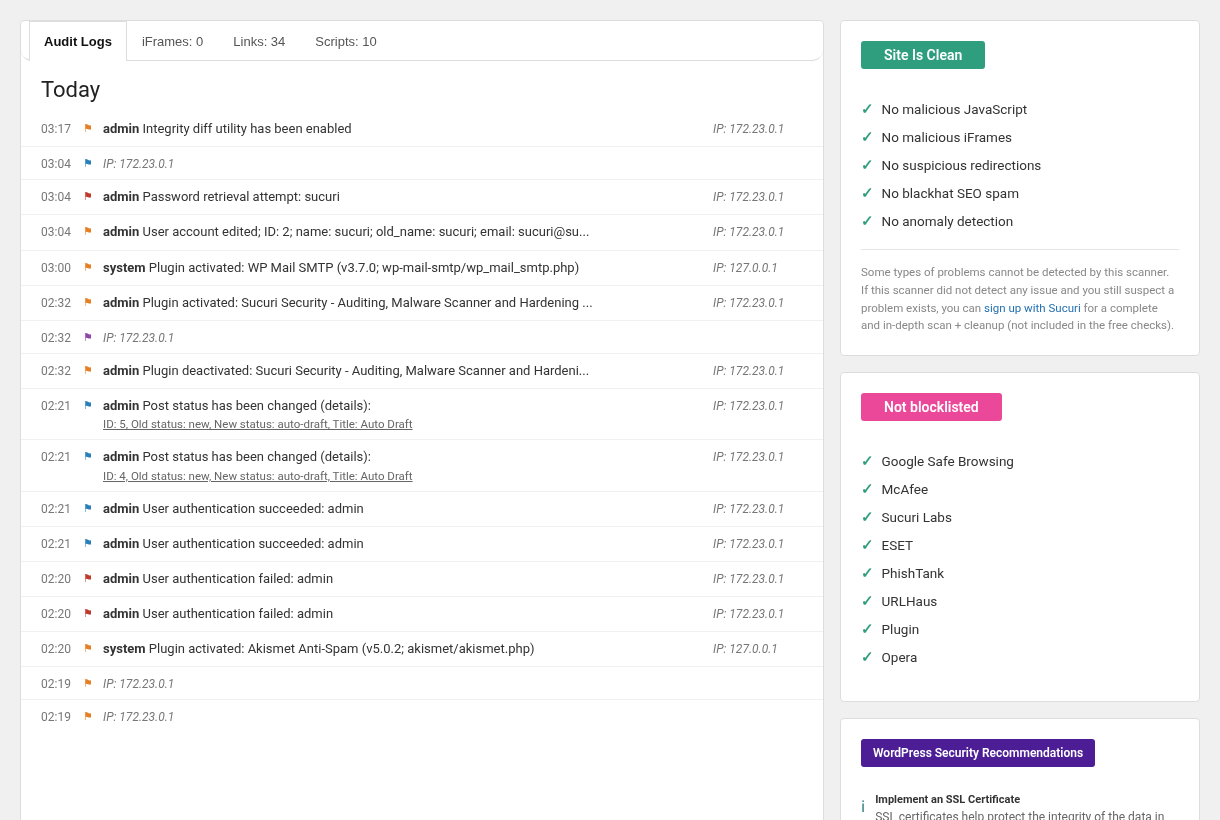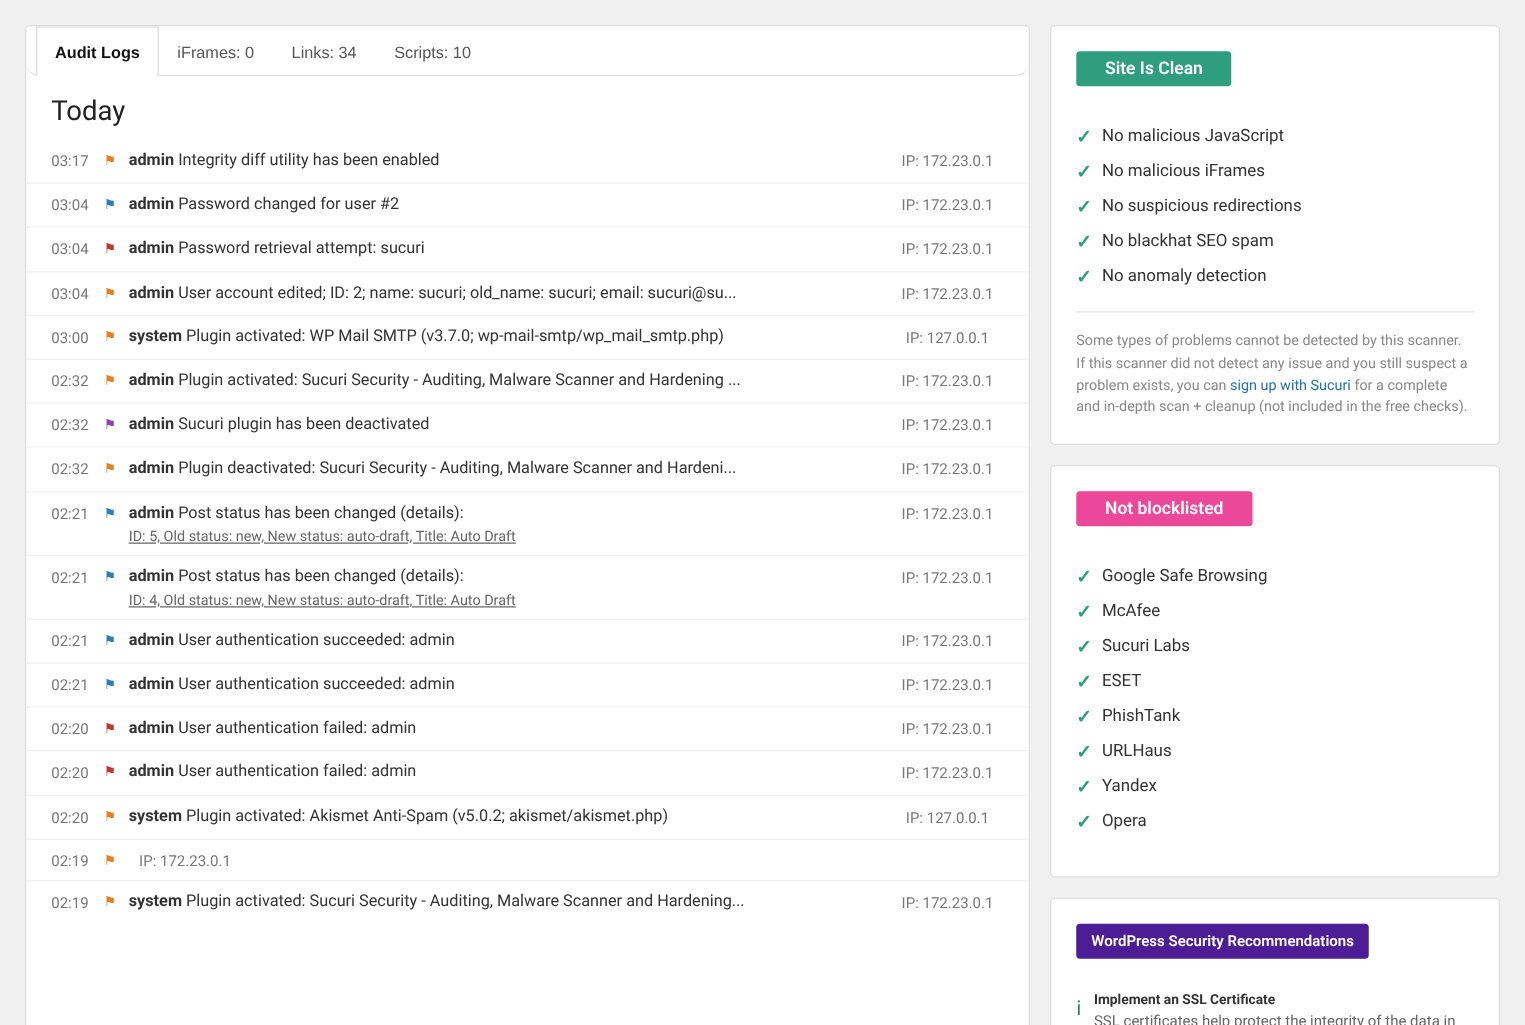--- a/index.html
+++ b/index.html
@@ -89,23 +89,24 @@
     .log-detail {
       font-size: 11.5px;
       color: #666;
       margin-top: 2px;
       text-decoration: underline;
     }
     .log-ip {
       color: #777;
       font-size: 12px;
       min-width: 90px;
-      text-align: center;
+      text-align: left;
       padding-top: 2px;
       white-space: nowrap;
+      font-style: italic;
     }
     
     .right-panel {
       width: 360px;
       display: flex;
       flex-direction: column;
       gap: 16px;
     }
     .card {
       background: #fff;
@@ -197,27 +198,20 @@
           <span class="log-user">admin</span>
           <span> Integrity diff utility has been enabled</span>
         </div>
 
       </div>
       <span class="log-ip">IP: 172.23.0.1</span>
     </li>
         <li class="log-item">
       <span class="log-time">03:04</span>
       <span class="log-flag" style="color:#2980b9;">⚑</span>
-      <div class="log-content">
-        <div class="log-main">
-          <span class="log-user">admin</span>
-          <span> Password changed for user #2</span>
-        </div>
-
-      </div>
       <span class="log-ip">IP: 172.23.0.1</span>
     </li>
         <li class="log-item">
       <span class="log-time">03:04</span>
       <span class="log-flag" style="color:#c0392b;">⚑</span>
       <div class="log-content">
         <div class="log-main">
           <span class="log-user">admin</span>
           <span> Password retrieval attempt: sucuri</span>
         </div>
@@ -257,27 +251,20 @@
           <span class="log-user">admin</span>
           <span> Plugin activated: Sucuri Security - Auditing, Malware Scanner and Hardening ...</span>
         </div>
 
       </div>
       <span class="log-ip">IP: 172.23.0.1</span>
     </li>
         <li class="log-item">
       <span class="log-time">02:32</span>
       <span class="log-flag" style="color:#8e44ad;">⚑</span>
-      <div class="log-content">
-        <div class="log-main">
-          <span class="log-user">admin</span>
-          <span> Sucuri plugin has been deactivated</span>
-        </div>
-
-      </div>
       <span class="log-ip">IP: 172.23.0.1</span>
     </li>
         <li class="log-item">
       <span class="log-time">02:32</span>
       <span class="log-flag" style="color:#e67e22;">⚑</span>
       <div class="log-content">
         <div class="log-main">
           <span class="log-user">admin</span>
           <span> Plugin deactivated: Sucuri Security - Auditing, Malware Scanner and Hardeni...</span>
         </div>
@@ -370,27 +357,20 @@
       <span class="log-ip">IP: 127.0.0.1</span>
     </li>
         <li class="log-item">
       <span class="log-time">02:19</span>
       <span class="log-flag" style="color:#e67e22;">⚑</span>
       <span class="log-ip">IP: 172.23.0.1</span>
     </li>
         <li class="log-item">
       <span class="log-time">02:19</span>
       <span class="log-flag" style="color:#e67e22;">⚑</span>
-      <div class="log-content">
-        <div class="log-main">
-          <span class="log-user">system</span>
-          <span> Plugin activated: Sucuri Security - Auditing, Malware Scanner and Hardening...</span>
-        </div>
-
-      </div>
       <span class="log-ip">IP: 172.23.0.1</span>
     </li>
       </ul>
   </div>
 
   <div class="right-panel">
 
     <div class="card">
       <span class="badge badge-green">Site Is Clean</span>
       <ul class="check-list" id="site-clean-checks">
@@ -443,21 +423,21 @@
           <li>
             <span class="check-icon">✓</span>
             <span>PhishTank</span>
           </li>
           <li>
             <span class="check-icon">✓</span>
             <span>URLHaus</span>
           </li>
           <li>
             <span class="check-icon">✓</span>
-            <span>Yandex</span>
+            <span>Plugin</span>
           </li>
           <li>
             <span class="check-icon">✓</span>
             <span>Opera</span>
           </li>
         </ul>
     </div>
 
     <div class="card">
       <span class="badge badge-blue" style="font-size:12px;padding:7px 12px;">WordPress Security Recommendations</span>

